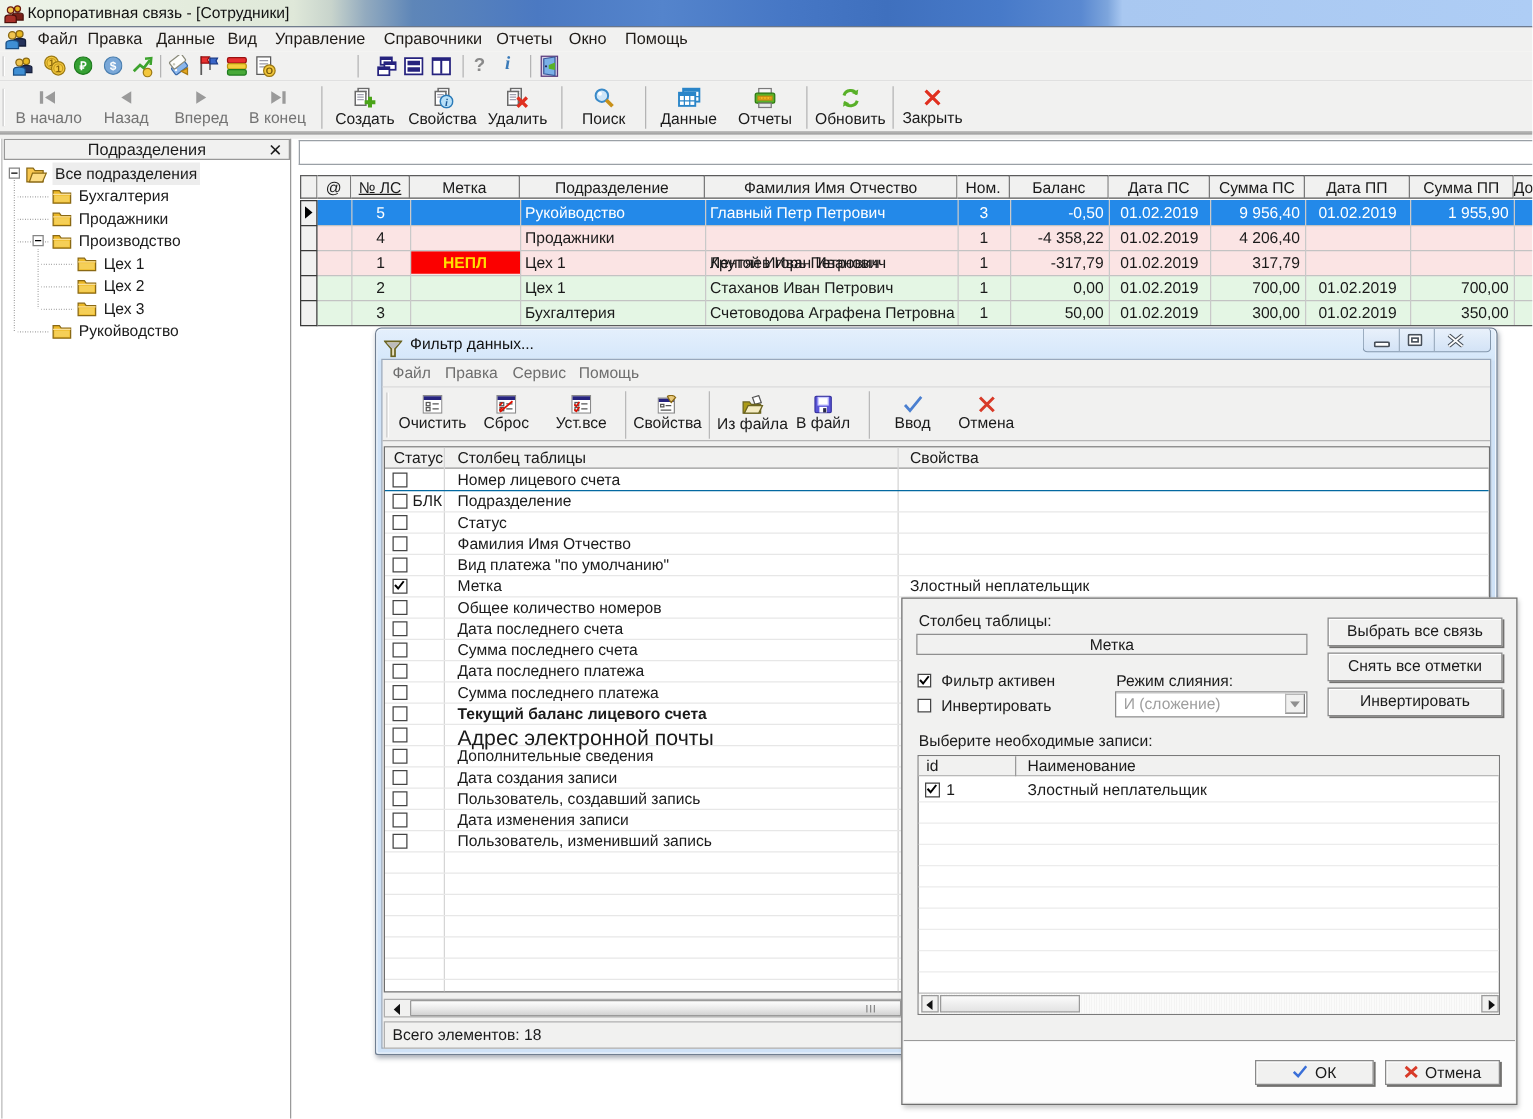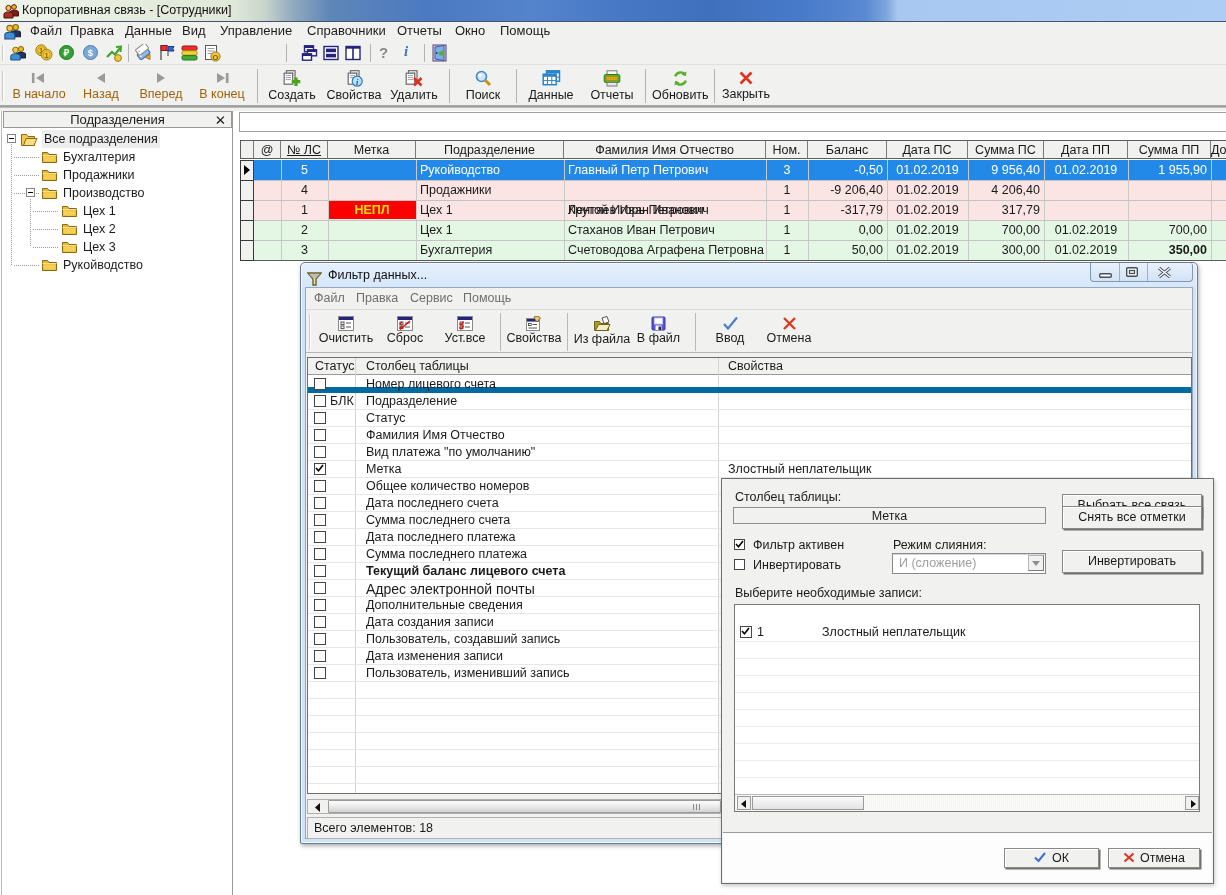--- a/index.html
+++ b/index.html
@@ -13,21 +13,21 @@
 #titlebar .ttext { position:absolute; left:22px; top:3px; font-size:12.5px; color:#111; }
 
 #menubar { left:0; top:22px; width:1226px; height:19px; background:#f1f1f0; }
 #menubar span { position:absolute; top:1px; font-size:13px; color:#201c18; }
 
 #toolbar1 { left:0; top:41px; width:1226px; height:24px; background:#f1f1f0; border-bottom:1px solid #e0e0e0;}
 #toolbar2 { left:0; top:65px; width:1226px; height:41px; background:#f1f1f0; border-bottom:1px solid #a8a8a8;}
 #tb2line { left:0; top:106px; width:1226px; height:2px; background:linear-gradient(#8f8f8f,#c9c9c9); }
 .tbtn { position:absolute; text-align:center; } .tbtn svg { display:block; margin:0 auto; }
 .tbtn .lab { display:block; font-size:12.5px; margin-top:1px; }
-.dis { color:#a16207; }
+.dis { color:#737373; }
 .vsep { position:absolute; width:1px; background:#b4b4b4; }
 .grip { position:absolute; width:2px; background:#c9c9c9; border-right:1px solid #fff; }
 
 #leftpanel { left:1px; top:108px; width:232px; height:787px; background:#fff; border-left:1px solid #b9b9b9; border-right:1px solid #9a9a9a; }
 #lpheader { position:absolute; left:1px; top:3px; width:229px; height:17px; background:#f1f1f0; border:1px solid #989898; text-align:center; font-size:13px; padding-top:0px; }
 #lpheader .x { position:absolute; right:5px; top:0px; font-size:13.5px; font-weight:normal; }
 .trow { position:absolute; height:18px; line-height:18px; font-size:12.5px; white-space:nowrap; }
 .expander { position:absolute; width:9px; height:9px; background:#fff; border:1px solid #848484; }
 .expander:before { content:""; position:absolute; left:1px; top:3px; width:5px; height:1px; background:#000; }
 .dotv { position:absolute; width:1px; background-image:linear-gradient(#9a9a9a 1px, transparent 1px); background-size:1px 2px; }
@@ -412,21 +412,21 @@
   <div class="mg-c" style="left:568px; top:20px; width:75px; text-align:right; color:#fff;">-0,50</div>
   <div class="mg-c" style="left:647px; top:20px; width:81px; text-align:center; color:#fff;">01.02.2019</div>
   <div class="mg-c" style="left:728px; top:20px; width:72px; text-align:right; color:#fff;">9 956,40</div>
   <div class="mg-c" style="left:804px; top:20px; width:84px; text-align:center; color:#fff;">01.02.2019</div>
   <div class="mg-c" style="left:888px; top:20px; width:79px; text-align:right; color:#fff;">1 955,90</div>
 
   <div class="mg-c" style="left:41px; top:40px; width:47px; text-align:center;">4</div>
   <div class="mg-c" style="left:180px; top:40px;">Продажники</div>
   <div class="mg-c" style="left:328px; top:40px;margin-top:20px;">Крутой Игорь Петрович</div>
   <div class="mg-c" style="left:526px; top:40px; width:42px; text-align:center;">1</div>
-  <div class="mg-c" style="left:568px; top:40px; width:75px; text-align:right;">-9 206,40</div>
+  <div class="mg-c" style="left:568px; top:40px; width:75px; text-align:right;">-4 358,22</div>
   <div class="mg-c" style="left:647px; top:40px; width:81px; text-align:center;">01.02.2019</div>
   <div class="mg-c" style="left:728px; top:40px; width:72px; text-align:right;">4 206,40</div>
 
   <div class="mg-c" style="left:41px; top:60px; width:47px; text-align:center;">1</div>
   <div class="mg-c" style="left:180px; top:60px;">Цех 1</div>
   <div class="mg-c" style="left:328px; top:60px;">Лентяев Иван Иванович</div>
   <div class="mg-c" style="left:526px; top:60px; width:42px; text-align:center;">1</div>
   <div class="mg-c" style="left:568px; top:60px; width:75px; text-align:right;">-317,79</div>
   <div class="mg-c" style="left:647px; top:60px; width:81px; text-align:center;">01.02.2019</div>
   <div class="mg-c" style="left:728px; top:60px; width:72px; text-align:right;">317,79</div>
@@ -442,21 +442,21 @@
   <div class="mg-c" style="left:888px; top:80px; width:79px; text-align:right;">700,00</div>
 
   <div class="mg-c" style="left:41px; top:100px; width:47px; text-align:center;">3</div>
   <div class="mg-c" style="left:180px; top:100px;">Бухгалтерия</div>
   <div class="mg-c" style="left:328px; top:100px;">Счетоводова Аграфена Петровна</div>
   <div class="mg-c" style="left:526px; top:100px; width:42px; text-align:center;">1</div>
   <div class="mg-c" style="left:568px; top:100px; width:75px; text-align:right;">50,00</div>
   <div class="mg-c" style="left:647px; top:100px; width:81px; text-align:center;">01.02.2019</div>
   <div class="mg-c" style="left:728px; top:100px; width:72px; text-align:right;">300,00</div>
   <div class="mg-c" style="left:804px; top:100px; width:84px; text-align:center;">01.02.2019</div>
-  <div class="mg-c" style="left:888px; top:100px; width:79px; text-align:right;font-weight:bold;">350,00</div>
+  <div class="mg-c" style="left:888px; top:100px; width:79px; text-align:right;">350,00</div>
 </div>
 <div id="dialog1" class="abs">
 
   <div class="abs" style="left:0; top:0; width:898px; height:582px; background:#c8dcf3; border:1px solid #707e90; border-radius:5px 5px 2px 2px; box-shadow:1px 2px 4px rgba(60,70,90,.45);"></div>
   <div class="abs" style="left:1px; top:1px; width:896px; height:580px; border:1px solid #f0f6fd; border-radius:4px 4px 2px 2px; background:linear-gradient(#e4effc,#d5e7fa 24px,#cfe2f7 25px);"></div>
 
   <svg class="abs" style="left:7px; top:10px;" width="15" height="14" viewBox="0 0 15 14">
       <path d="M1 1 L14 1 L9 7 L9 13 L6 13 L6 7 Z" fill="#e8e0c0" stroke="#6b6420" stroke-width="1.4"></path>
       <path d="M2 2 L13 2 L8.5 6.5 L6.5 6.5 Z" fill="#bcbcbc"></path>
     </svg>
@@ -566,21 +566,21 @@
       </div>
 
     <div class="abs" style="left:1px; top:69px; width:885px; height:437px; background:#fff; border:1px solid #6e6e6e; overflow:hidden;">
       <div class="abs" style="left:0; top:0; width:883px; height:17px; background:#f1f1f0; border-bottom:1px solid #9a9a9a;"></div>
       <div class="abs" style="left:7px;  top:1px; font-size:12.5px;">Статус</div>
       <div class="abs" style="left:58px; top:1px; font-size:12.5px;">Столбец таблицы</div>
       <div class="abs" style="left:420px;top:1px; font-size:12.5px;">Свойства</div>
       <div class="abs" style="left:47px; top:0; width:1px; height:436px; background:#d5d5d5;"></div>
       <div class="abs" style="left:410px;top:0; width:1px; height:436px; background:#d5d5d5;"></div>
       <div id="d1rows">
-          <div class="abs" style="left:0; top:18px; width:883px; height:17px; border-bottom:6px solid #0369a1;padding-left:34px;">
+          <div class="abs" style="left:0; top:18px; width:883px; height:17px; border-bottom:1px solid #0369a1;padding-left:34px;">
             <div class="abs" style="left:6px; top:2px; width:12px; height:12px; background:#fff; border:1.5px solid #454545;"></div>
             <div class="abs" style="left:58px; top:1px; font-size:12.5px;">Номер лицевого счета</div>
           </div>
           <div class="abs" style="left:0; top:35px; width:883px; height:17px; border-bottom:1px solid #e7e7e7;">
             <div class="abs" style="left:6px; top:2px; width:12px; height:12px; background:#fff; border:1.5px solid #454545;"></div>
             <div class="abs" style="left:22px; top:1px; font-size:12.5px;">БЛК</div>
             <div class="abs" style="left:58px; top:1px; font-size:12.5px;">Подразделение</div>
           </div>
           <div class="abs" style="left:0; top:52px; width:883px; height:17px; border-bottom:1px solid #e7e7e7;">
             <div class="abs" style="left:6px; top:2px; width:12px; height:12px; background:#fff; border:1.5px solid #454545;"></div>
@@ -621,21 +621,21 @@
           <div class="abs" style="left:0; top:188px; width:883px; height:17px; border-bottom:1px solid #e7e7e7;">
             <div class="abs" style="left:6px; top:2px; width:12px; height:12px; background:#fff; border:1.5px solid #454545;"></div>
             <div class="abs" style="left:58px; top:1px; font-size:12.5px;">Сумма последнего платежа</div>
           </div>
           <div class="abs" style="left:0; top:205px; width:883px; height:17px; border-bottom:1px solid #e7e7e7;">
             <div class="abs" style="left:6px; top:2px; width:12px; height:12px; background:#fff; border:1.5px solid #454545;"></div>
             <div class="abs" style="left:58px; top:1px; font-size:12.5px;font-weight:bold;">Текущий баланс лицевого счета</div>
           </div>
           <div class="abs" style="left:0; top:222px; width:883px; height:17px; border-bottom:1px solid #e7e7e7;">
             <div class="abs" style="left:6px; top:2px; width:12px; height:12px; background:#fff; border:1.5px solid #454545;"></div>
-            <div class="abs" style="left:58px; top:1px; font-size:14px;">Адрес электронной почты</div>
+            <div class="abs" style="left:58px; top:1px; font-size:17px;">Адрес электронной почты</div>
           </div>
           <div class="abs" style="left:0; top:239px; width:883px; height:17px; border-bottom:1px solid #e7e7e7;">
             <div class="abs" style="left:6px; top:2px; width:12px; height:12px; background:#fff; border:1.5px solid #454545;"></div>
             <div class="abs" style="left:58px; top:1px; font-size:12.5px;">Дополнительные сведения</div>
           </div>
           <div class="abs" style="left:0; top:256px; width:883px; height:17px; border-bottom:1px solid #e7e7e7;">
             <div class="abs" style="left:6px; top:2px; width:12px; height:12px; background:#fff; border:1.5px solid #454545;"></div>
             <div class="abs" style="left:58px; top:1px; font-size:12.5px;">Дата создания записи</div>
           </div>
           <div class="abs" style="left:0; top:273px; width:883px; height:17px; border-bottom:1px solid #e7e7e7;">
@@ -675,41 +675,46 @@
     </div>
   </div>
 </div>
 <div id="dialog2" class="abs">
   <div class="abs" style="left:0; top:0; width:493px; height:406px; background:#f1f1f0; border:1.5px solid #6f6f6f; box-shadow:1px 2px 4px rgba(0,0,0,0.22);"></div>
   <div class="abs" style="left:2px; top:354px; width:489px; height:1px; background:#9a9a9a;"></div>
   <div class="abs" style="left:2px; top:355px; width:489px; height:49px; background:#fdfdfd;"></div>
   <div class="abs" style="left:14px; top:12px; font-size:12.5px;">Столбец таблицы:</div>
   <div class="abs" style="left:12px; top:29px; width:313px; height:17px; background:#f1f1f0; border:1px solid #8f8f8f; text-align:center; font-size:12.5px; padding-top:1px;">Метка</div>
   <div class="d2btn" style="left:341px; top:16px;">Выбрать все связь</div>
-  <div class="d2btn" style="left:341px; top:28px;">Снять все отметки</div>
+  <div class="d2btn" style="left:341px; top:44px;">Снять все отметки</div>
   <div class="d2btn" style="left:341px; top:72px;">Инвертировать</div>
   <div class="abs" style="left:13px; top:61px; width:11px; height:11px; background:#fff; border:1.5px solid #454545;">
       <svg width="9" height="9" viewBox="0 0 9 9" style="position:absolute;left:0;top:0">
         <path d="M1 4 L3.5 6.8 L8 1" fill="none" stroke="#000" stroke-width="1.6"></path>
       </svg>
     </div>
   <div class="abs" style="left:32px; top:60px; font-size:12.5px;">Фильтр активен</div>
   <div class="abs" style="left:13px; top:81px; width:11px; height:11px; background:#fff; border:1.5px solid #454545;"></div>
   <div class="abs" style="left:32px; top:80px; font-size:12.5px;">Инвертировать</div>
   <div class="abs" style="left:172px; top:60px; font-size:12.5px;">Режим слияния:</div>
   <div class="abs" style="left:171px; top:75px; width:154px; height:21px; background:#fff; border:1px solid #8a8a8a; box-shadow:inset 0 1px 0 #d8d8d8;">
     <div class="abs" style="left:6px; top:2px; font-size:12.5px; color:#9e9e9e;">И (сложение)</div>
     <div class="abs" style="left:135px; top:1px; width:16px; height:16px; background:#f1f1f0; border:1px solid #b5b5b5; border-right-color:#7a7a7a; border-bottom-color:#7a7a7a;">
         <svg width="8" height="5" viewBox="0 0 8 5" style="position:absolute;left:3px;top:5px">
           <path d="M0 0 L8 0 L4 5 Z" fill="#8f8f8f"></path>
         </svg>
       </div>
   </div>
   <div class="abs" style="left:14px; top:108px; font-size:12.5px;">Выберите необходимые записи:</div>
   <div class="abs" style="left:13px; top:126px; width:466px; height:208px; background:#fff; border:1px solid #7a7a7a;">
+    <div class="abs" style="left:0; top:0; width:464px; height:16px; background:#f1f1f0; border-bottom:1px solid #b9b9b9;">
+      <div class="abs" style="left:6px; top:1px; font-size:12.5px;">id</div>
+      <div class="abs" style="left:87px; top:1px; font-size:12.5px;">Наименование</div>
+      <div class="abs" style="left:77px; top:0; width:1px; height:16px; background:#9a9a9a;"></div>
+    </div>
     <div class="abs" style="left:5px; top:21px; width:12px; height:12px; background:#fff; border:1.5px solid #454545;">
         <svg width="9" height="9" viewBox="0 0 9 9" style="position:absolute;left:0;top:0">
           <path d="M1 4 L3.5 6.8 L8 1" fill="none" stroke="#000" stroke-width="1.6"></path>
         </svg>
       </div>
     <div class="abs" style="left:22px; top:20px; font-size:12.5px;">1</div>
     <div class="abs" style="left:87px; top:20px; font-size:12.5px;">Злостный неплательщик</div>
     <div class="abs" style="left:0; top:36px;  width:464px; height:1px; background:#ececec;"></div>
     <div class="abs" style="left:0; top:53px;  width:464px; height:1px; background:#ececec;"></div>
     <div class="abs" style="left:0; top:70px;  width:464px; height:1px; background:#ececec;"></div>

